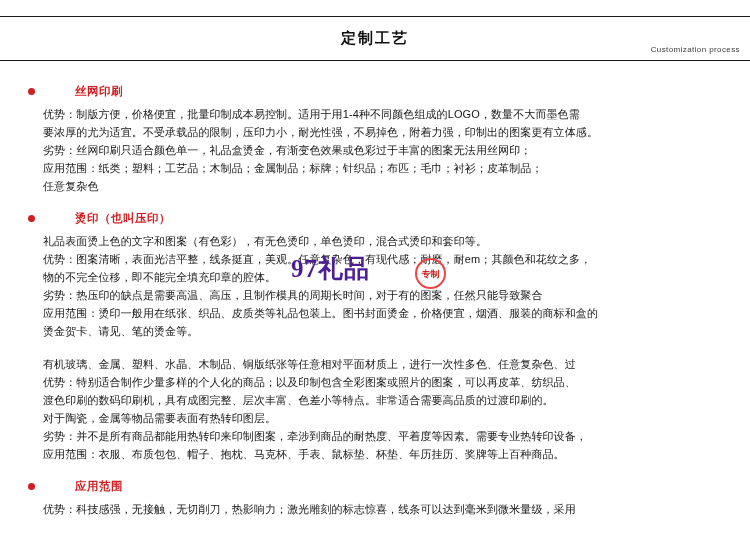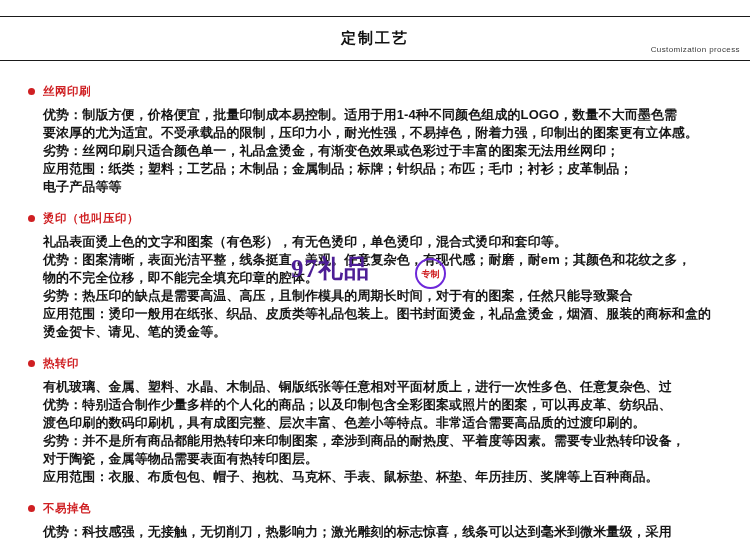--- a/index.html
+++ b/index.html
@@ -65,45 +65,45 @@
     padding: 22px 18px 0 22px;
     box-sizing: border-box;
   }
   .section {
     margin-bottom: 16px;
   }
   .sec-head {
     display: flex;
     align-items: center;
     margin-bottom: 7px;
+    gap: 32px;
   }
   .bullet {
     width: 7px;
     height: 7px;
     border-radius: 50%;
     background: #cf1f22;
     margin-right: 8px;
     margin-left: 6px;
     flex: 0 0 auto;
   }
   .sec-title {
     color: #cf1f22;
     font-size: 11.5px;
     font-weight: bold;
     letter-spacing: 0.5px;
   }
   .para {
-    font-size: 13px;
+    font-size: 11px;
     line-height: 17px;
     color: #161616;
     margin: 0 0 1px 0;
     padding-left: 21px;
     text-align: justify;
     letter-spacing: 0.1px;
-    font-weight: bold;
   }
   
   .watermark {
     position: absolute;
     left: 291px;
     top: 252px;
     pointer-events: none;
     z-index: 5;
   }
   .wm-text {
@@ -113,21 +113,21 @@
     letter-spacing: 1px;
     font-family: "Liberation Serif", serif;
   }
   .wm-seal {
     position: absolute;
     left: 124px;
     top: 6px;
     width: 31px;
     height: 31px;
     border-radius: 50%;
-    border: 2px solid #6d28d9;
+    border: 2px solid #ef4444;
     color: #cf1f22;
     font-size: 9px;
     font-weight: bold;
     line-height: 10px;
     display: flex;
     align-items: center;
     justify-content: center;
     text-align: center;
     box-sizing: border-box;
     letter-spacing: 0px;
@@ -149,53 +149,49 @@
 
     <div class="section">
       <div class="sec-head">
         <span class="bullet"></span>
         <span class="sec-title">丝网印刷</span>
       </div>
       <p class="para">优势：制版方便，价格便宜，批量印制成本易控制。适用于用1-4种不同颜色组成的LOGO，数量不大而墨色需</p>
       <p class="para">要浓厚的尤为适宜。不受承载品的限制，压印力小，耐光性强，不易掉色，附着力强，印制出的图案更有立体感。</p>
       <p class="para">劣势：丝网印刷只适合颜色单一，礼品盒烫金，有渐变色效果或色彩过于丰富的图案无法用丝网印；</p>
       <p class="para">应用范围：纸类；塑料；工艺品；木制品；金属制品；标牌；针织品；布匹；毛巾；衬衫；皮革制品；</p>
-      <p class="para">电子产品等等</p>
+      <p class="para">任意复杂色</p>
     </div>
 
     <div class="section">
       <div class="sec-head">
         <span class="bullet"></span>
         <span class="sec-title">烫印（也叫压印）</span>
       </div>
       <p class="para">礼品表面烫上色的文字和图案（有色彩），有无色烫印，单色烫印，混合式烫印和套印等。</p>
       <p class="para">优势：图案清晰，表面光洁平整，线条挺直，美观。任意复杂色，有现代感；耐磨，耐em；其颜色和花纹之多，</p>
       <p class="para">物的不完全位移，即不能完全填充印章的腔体。</p>
       <p class="para">劣势：热压印的缺点是需要高温、高压，且制作模具的周期长时间，对于有的图案，任然只能导致聚合</p>
-      <p class="para">应用范围：烫印一般用在纸张、织品、皮质类等礼品包装上。图书封面烫金，礼品盒烫金，烟酒、服装的商标和盒的</p>
+      <p class="para">应用范围：烫印一般用在纸张、织品、皮质类等礼品包装上。图书封面烫金，价格便宜，烟酒、服装的商标和盒的</p>
       <p class="para">烫金贺卡、请见、笔的烫金等。</p>
     </div>
 
     <div class="section">
-      <div class="sec-head">
-        <span class="bullet"></span>
-        <span class="sec-title">热转印</span>
-      </div>
       <p class="para">有机玻璃、金属、塑料、水晶、木制品、铜版纸张等任意相对平面材质上，进行一次性多色、任意复杂色、过</p>
       <p class="para">优势：特别适合制作少量多样的个人化的商品；以及印制包含全彩图案或照片的图案，可以再皮革、纺织品、</p>
       <p class="para">渡色印刷的数码印刷机，具有成图完整、层次丰富、色差小等特点。非常适合需要高品质的过渡印刷的。</p>
+      <p class="para">对于陶瓷，金属等物品需要表面有热转印图层。</p>
       <p class="para">劣势：并不是所有商品都能用热转印来印制图案，牵涉到商品的耐热度、平着度等因素。需要专业热转印设备，</p>
-      <p class="para">对于陶瓷，金属等物品需要表面有热转印图层。</p>
       <p class="para">应用范围：衣服、布质包包、帽子、抱枕、马克杯、手表、鼠标垫、杯垫、年历挂历、奖牌等上百种商品。</p>
     </div>
 
     <div class="section">
       <div class="sec-head">
         <span class="bullet"></span>
-        <span class="sec-title">不易掉色</span>
+        <span class="sec-title">应用范围</span>
       </div>
       <p class="para">优势：科技感强，无接触，无切削刀，热影响力；激光雕刻的标志惊喜，线条可以达到毫米到微米量级，采用</p>
 
     </div>
 
   </div>
 
   <div class="watermark">
     <span class="wm-text">97礼品</span>
     <span class="wm-seal">专制</span>

